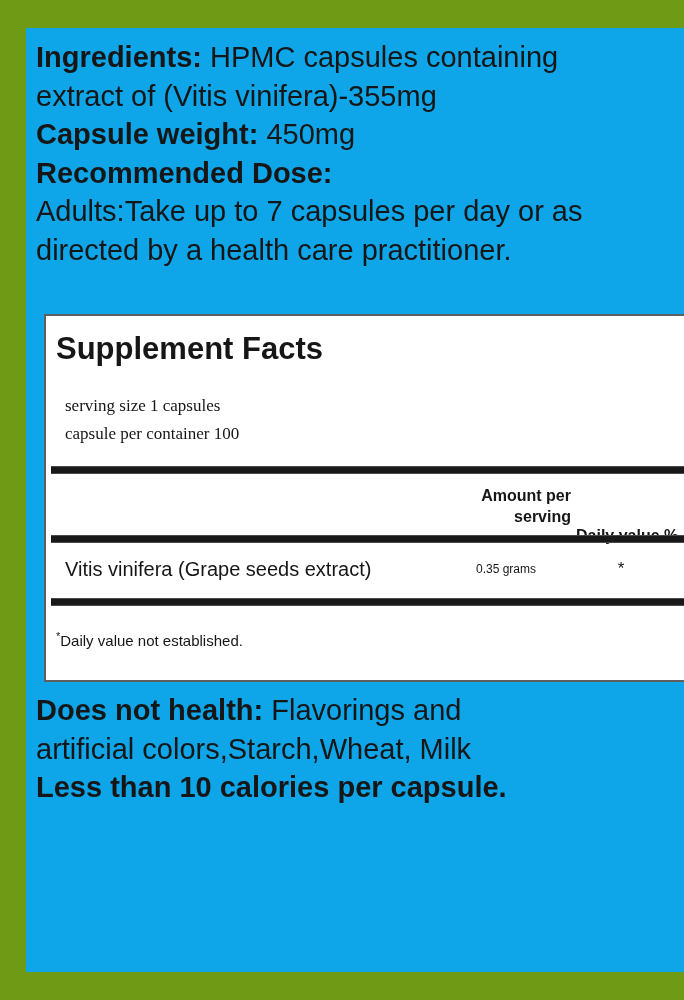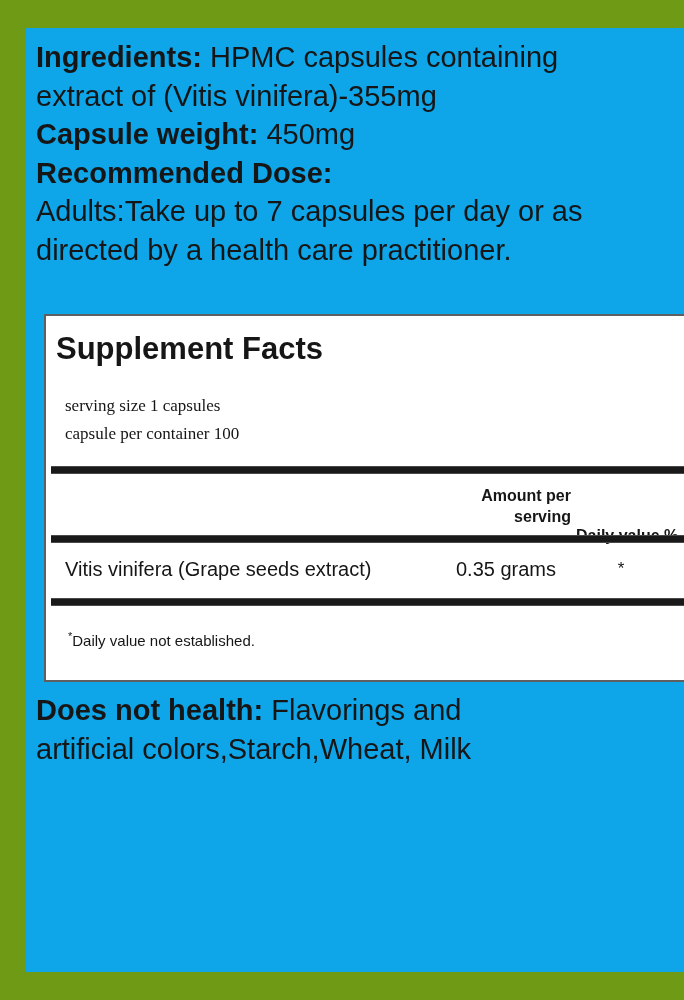--- a/index.html
+++ b/index.html
@@ -110,41 +110,40 @@
     font-size: 20px;
     line-height: 30px;
     white-space: nowrap;
   }
   .ramount {
     position: absolute;
     left: 395px;
     top: 0;
     width: 130px;
     text-align: center;
-    font-size: 20px;
+    font-size: 12px;
     line-height: 30px;
     white-space: nowrap;
   }
   .rdv {
     position: absolute;
     left: 520px;
     top: 0;
     width: 110px;
     text-align: center;
     font-size: 17px;
     line-height: 30px;
   }
   .footnote {
     position: absolute;
     left: 10px;
     top: 314px;
     font-size: 15px;
     line-height: 22px;
     white-space: nowrap;
-    margin-left: 12px;
   }
   .footnote sup {
     font-size: 11px;
     line-height: 0;
     vertical-align: 6px;
   }
   
   .bottom-block {
     position: absolute;
     left: 10px;
@@ -187,15 +186,16 @@
     </div>
 
     <div class="bar bar3"></div>
 
     <div class="footnote"><sup>*</sup><span>Daily value not established.</span></div>
   </div>
 
   <div class="bottom-block">
     <div class="tline"><span class="b">Does not health:</span><span> Flavorings and</span></div>
     <div class="tline"><span>artificial colors,Starch,Wheat, Milk</span></div>
+    <div class="tline"><span class="b">Less than 10 calories per capsule.</span></div>
   </div>
 
 </div>
 
 </body></html>

